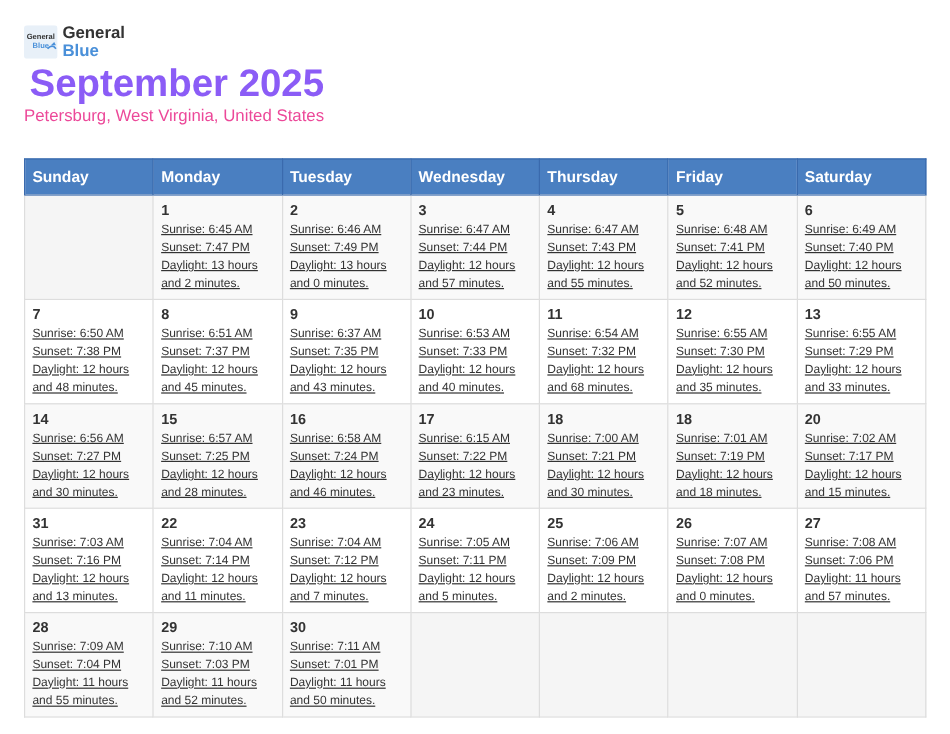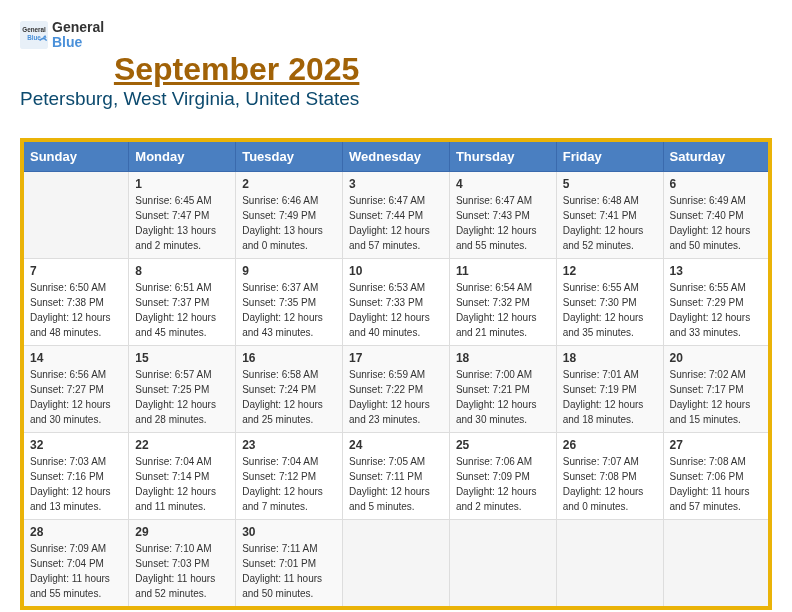--- a/index.html
+++ b/index.html
@@ -25,31 +25,30 @@
     .logo-icon {
       width: 28px;
       height: 28px;
     }
     .title-block {
       text-align: right;
     }
     .month-title {
       font-size: 32px;
       font-weight: bold;
-      color: #a16207;
-      text-decoration: underline;
+      color: #8b5cf6;
     }
     .location {
-      font-size: 19px;
-      color: #0c4a6e;
+      font-size: 14px;
+      color: #ec4899;
     }
     table {
       width: 100%;
       border-collapse: collapse;
-      border: 4px solid #eab308;
+      border: 1px solid #eab308;
     }
     thead tr th {
       background-color: #4a7fc1;
       color: #fff;
       font-size: 13px;
       font-weight: bold;
       padding: 7px 6px;
       border: 1px solid #3a6aad;
       text-align: left;
     }
@@ -72,20 +71,21 @@
     .day-number {
       font-weight: bold;
       font-size: 12px;
       margin-bottom: 2px;
       display: block;
     }
     .cell-content {
       font-size: 10px;
       line-height: 1.5;
       color: #333;
+      text-decoration: underline;
     }
     .empty-cell {
       background: #f5f5f5 !important;
     }
   </style>
 </head>
 <body>
 
 <div class="header">
   <div class="logo">
@@ -213,21 +213,21 @@
             <div>Daylight: 12 hours</div>
             <div>and 40 minutes.</div>
           </div>
         </td>
         <td>
           <span class="day-number">11</span>
           <div class="cell-content">
             <div>Sunrise: 6:54 AM</div>
             <div>Sunset: 7:32 PM</div>
             <div>Daylight: 12 hours</div>
-            <div>and 21 minutes.</div>
+            <div>and 68 minutes.</div>
           </div>
         </td>
         <td>
           <span class="day-number">12</span>
           <div class="cell-content">
             <div>Sunrise: 6:55 AM</div>
             <div>Sunset: 7:30 PM</div>
             <div>Daylight: 12 hours</div>
             <div>and 35 minutes.</div>
           </div>
@@ -260,27 +260,27 @@
             <div>Daylight: 12 hours</div>
             <div>and 28 minutes.</div>
           </div>
         </td>
         <td>
           <span class="day-number">16</span>
           <div class="cell-content">
             <div>Sunrise: 6:58 AM</div>
             <div>Sunset: 7:24 PM</div>
             <div>Daylight: 12 hours</div>
-            <div>and 25 minutes.</div>
+            <div>and 46 minutes.</div>
           </div>
         </td>
         <td>
           <span class="day-number">17</span>
           <div class="cell-content">
-            <div>Sunrise: 6:59 AM</div>
+            <div>Sunrise: 6:15 AM</div>
             <div>Sunset: 7:22 PM</div>
             <div>Daylight: 12 hours</div>
             <div>and 23 minutes.</div>
           </div>
         </td>
         <td>
           <span class="day-number">18</span>
           <div class="cell-content">
             <div>Sunrise: 7:00 AM</div>
             <div>Sunset: 7:21 PM</div>
@@ -302,21 +302,21 @@
           <div class="cell-content">
             <div>Sunrise: 7:02 AM</div>
             <div>Sunset: 7:17 PM</div>
             <div>Daylight: 12 hours</div>
             <div>and 15 minutes.</div>
           </div>
         </td>
       </tr>
       <tr>
         <td>
-          <span class="day-number">32</span>
+          <span class="day-number">31</span>
           <div class="cell-content">
             <div>Sunrise: 7:03 AM</div>
             <div>Sunset: 7:16 PM</div>
             <div>Daylight: 12 hours</div>
             <div>and 13 minutes.</div>
           </div>
         </td>
         <td>
           <span class="day-number">22</span>
           <div class="cell-content">

